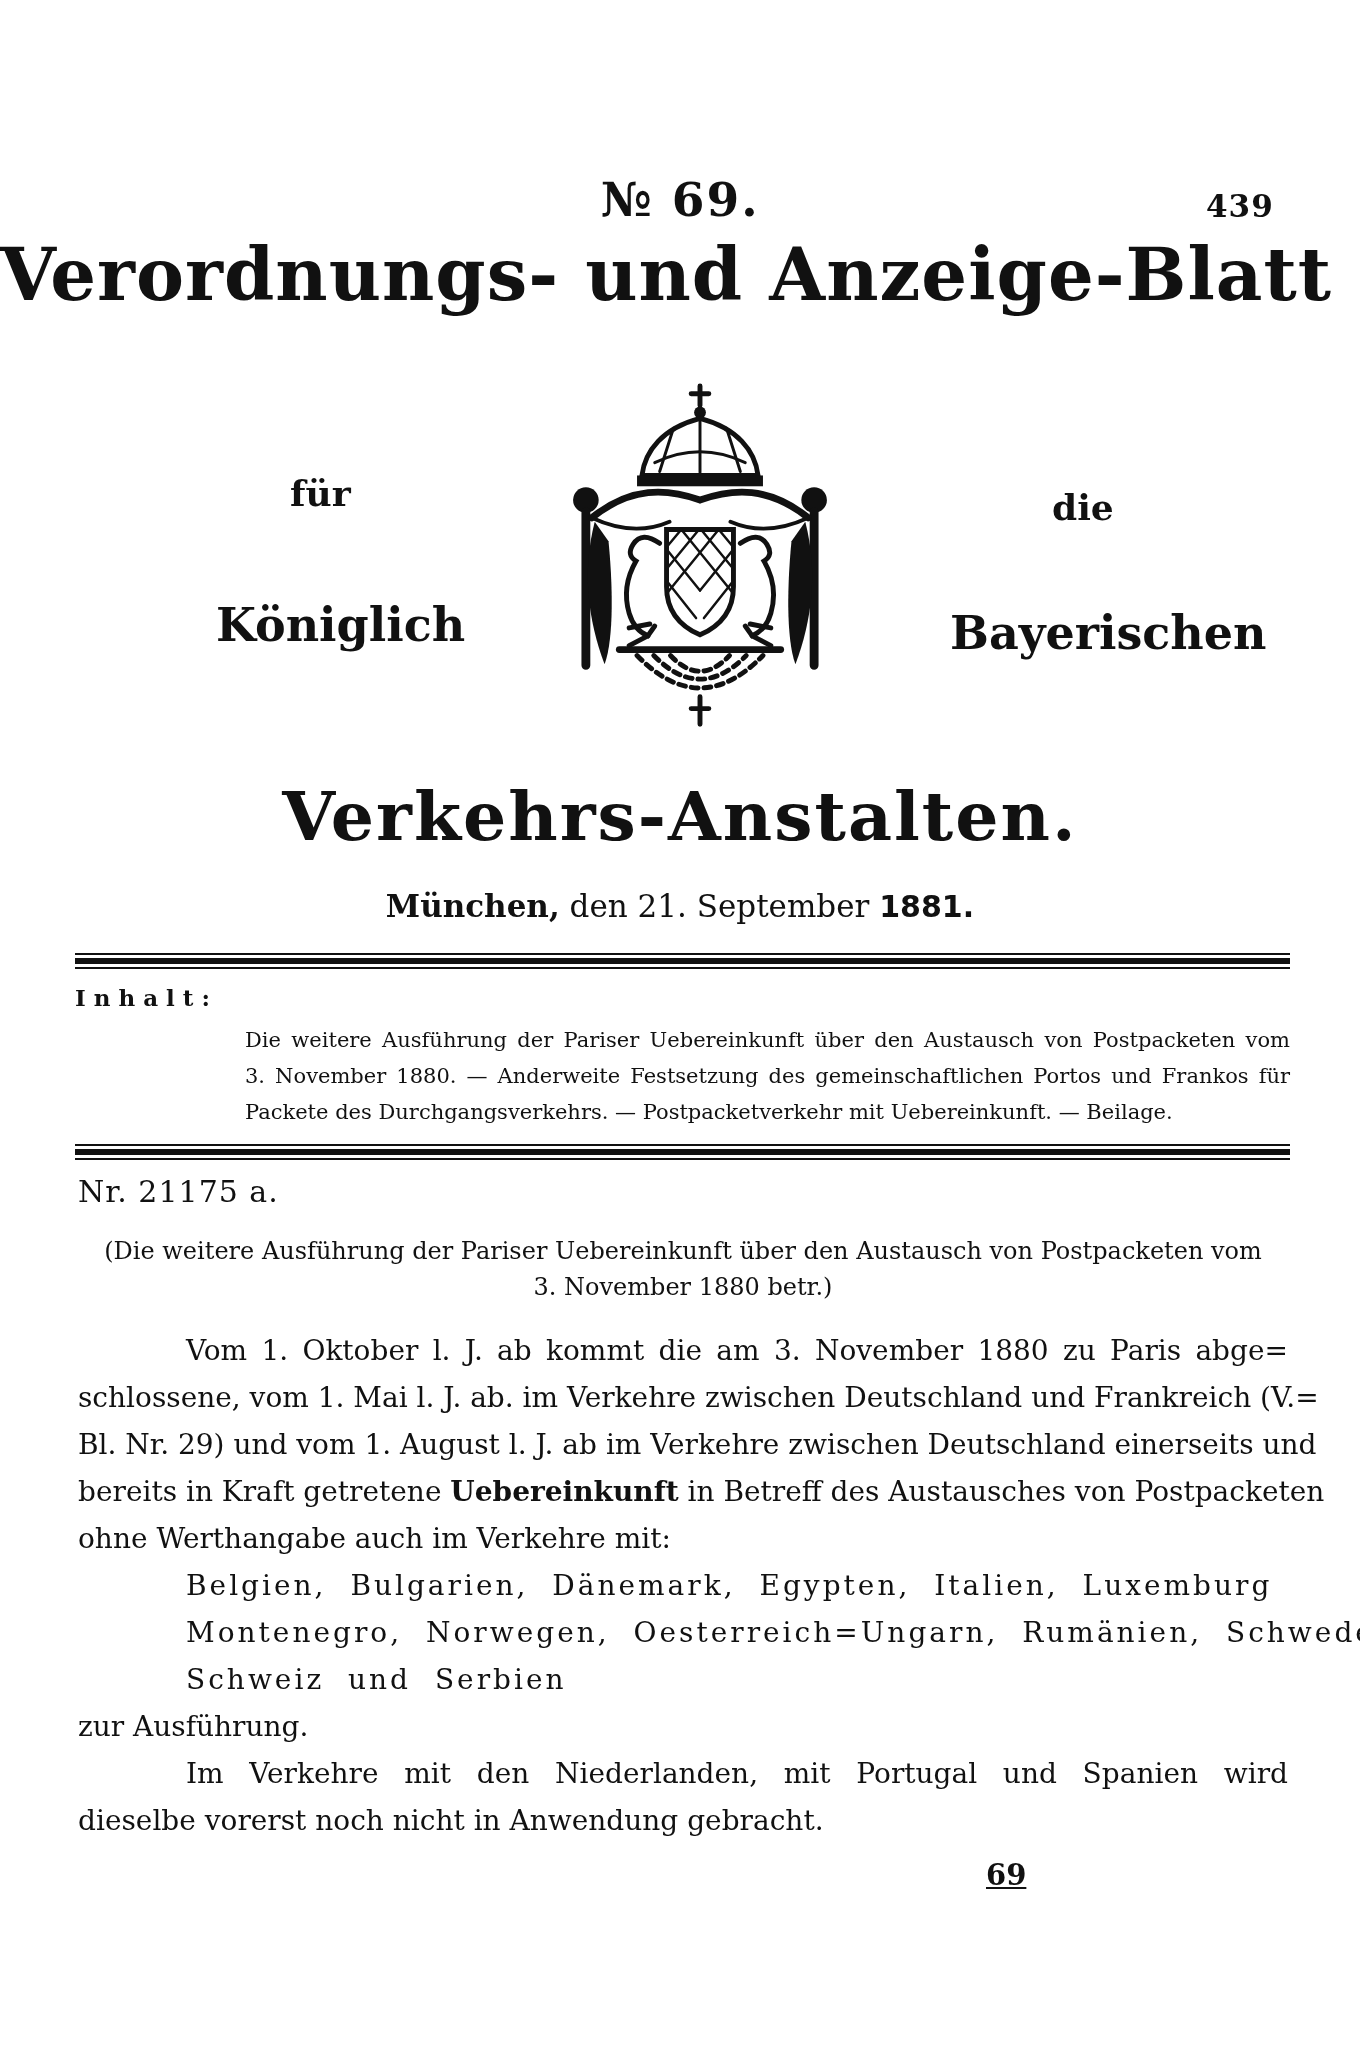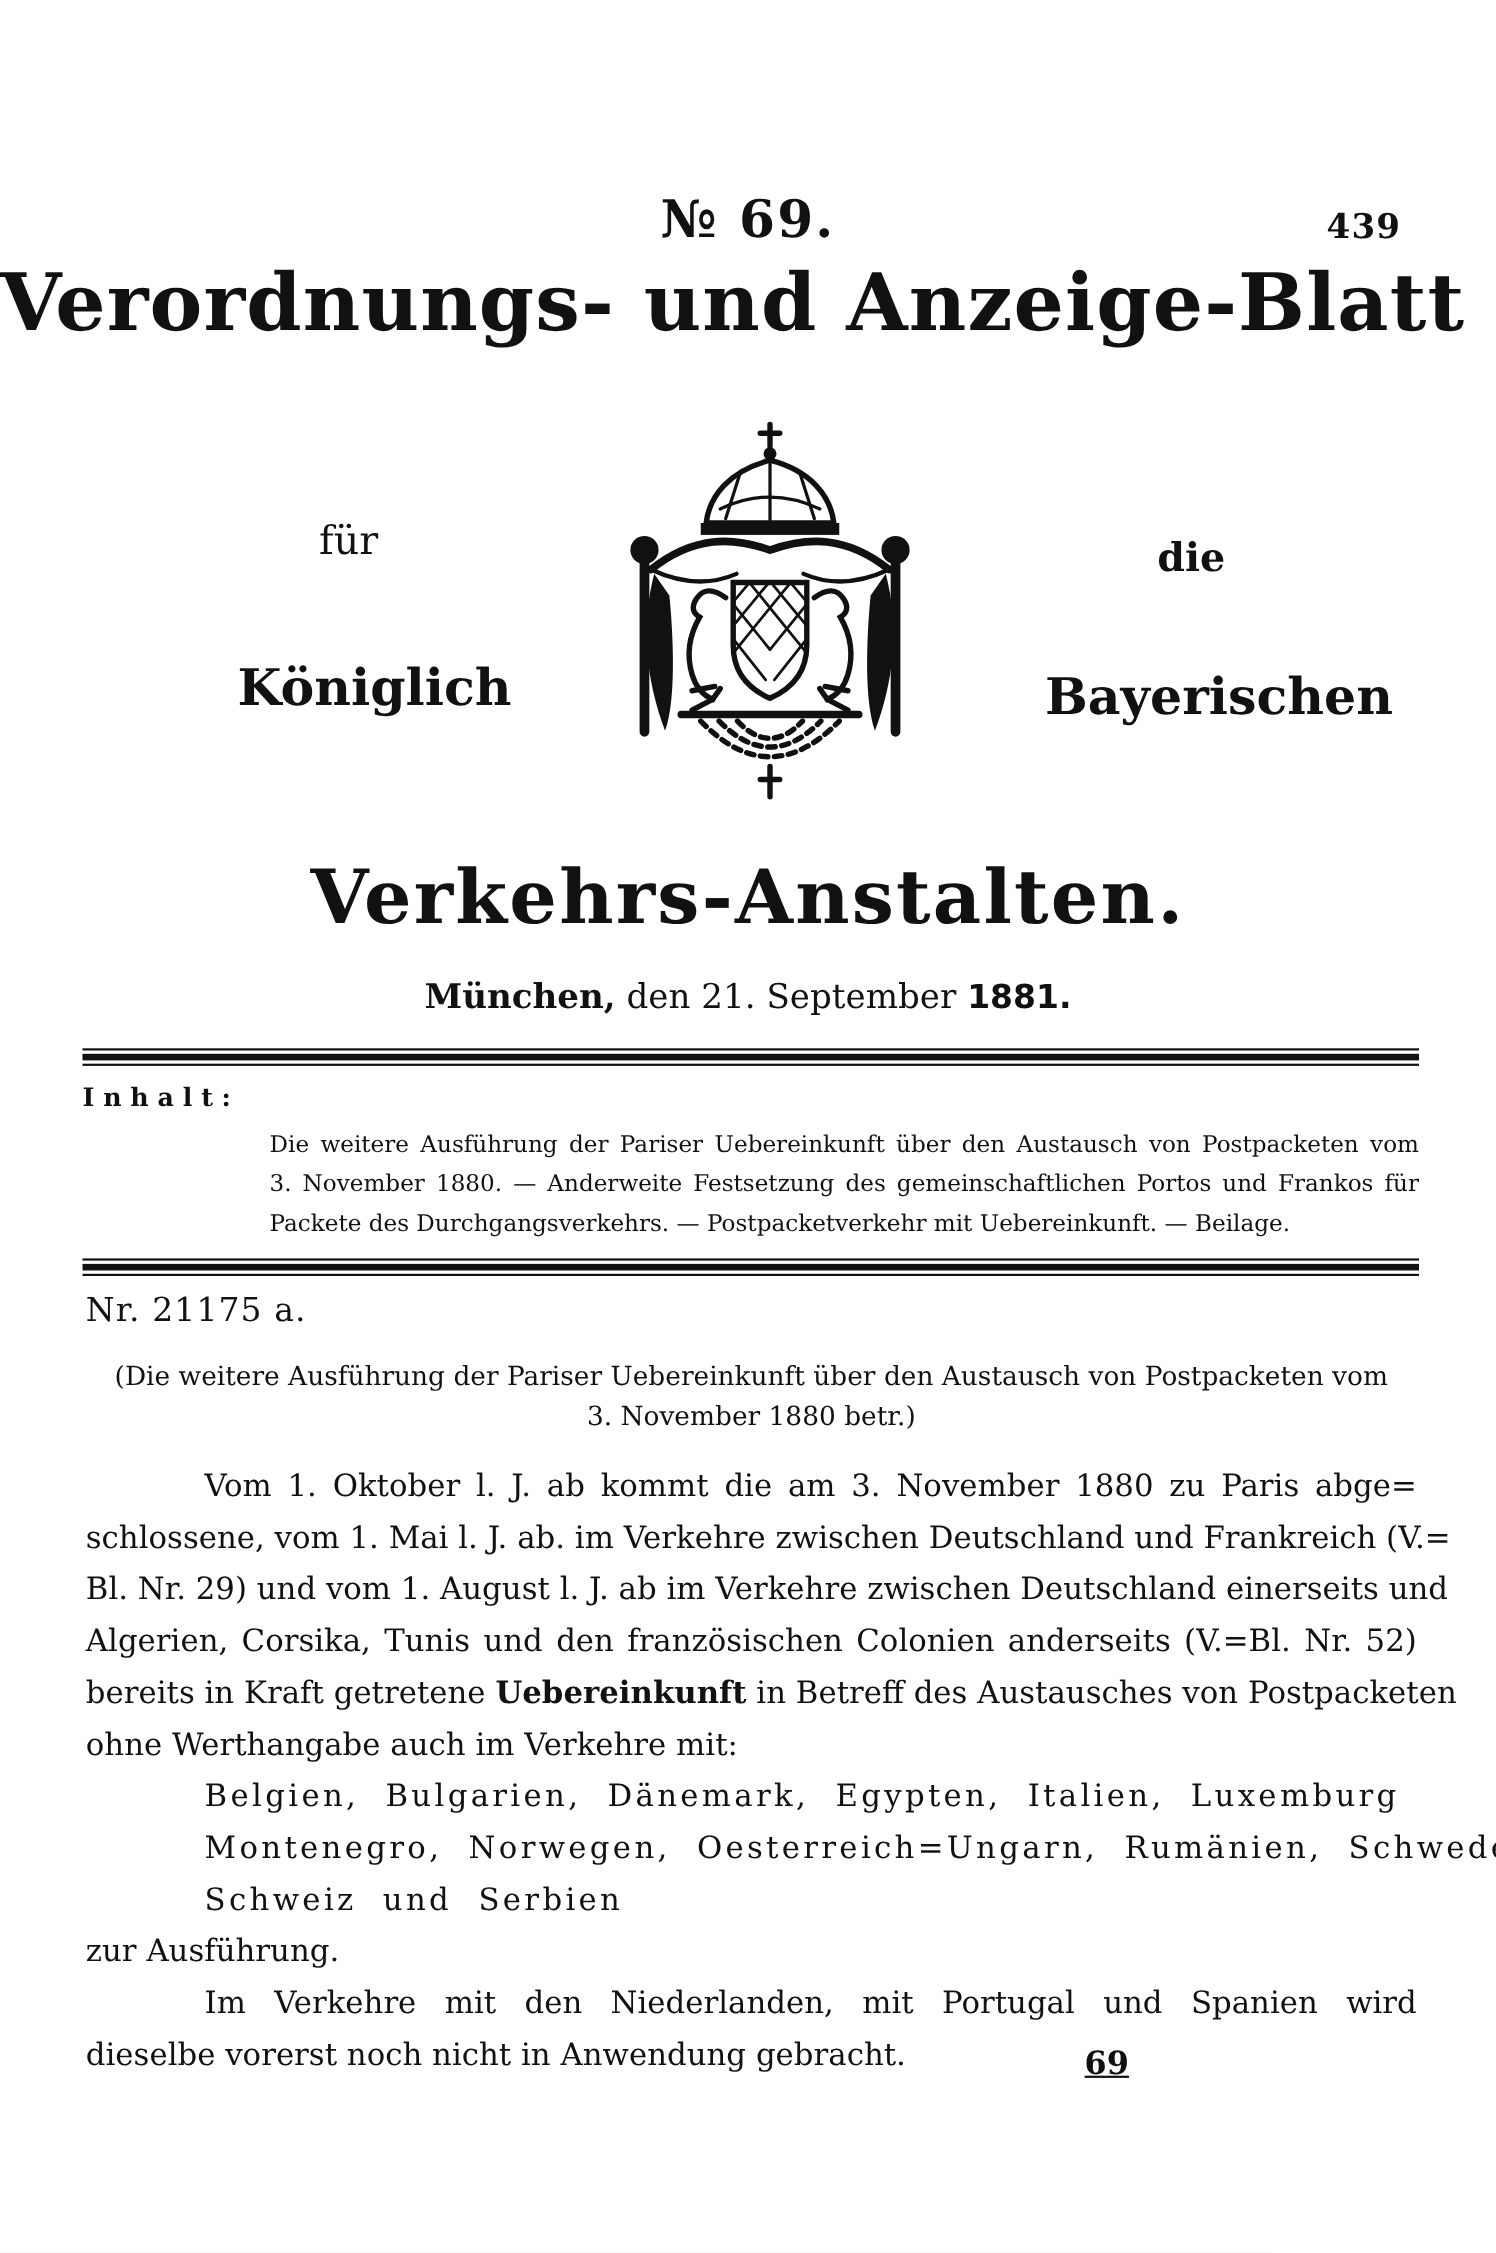--- a/index.html
+++ b/index.html
@@ -20,21 +20,21 @@
   }
   .page-num {
     position:absolute; top:188px; left:1206px;
     font-size:31px; font-weight:bold; letter-spacing:1px;
   }
   .masthead {
     position:absolute; top:232px; left:0; width:1076px;
     text-align:center; font-size:72px; font-weight:bold;
     letter-spacing:1px; white-space:nowrap;
   }
-  .sub-fur       { position:absolute; top:472px;  left:290px;  font-size:36px; font-weight:normal; }
+  .sub-fur       { position:absolute; top:472px;  left:290px;  font-size:36px; font-weight:bold; }
   .sub-die       { position:absolute; top:486px;  left:1052px; font-size:36px; font-weight:bold; }
   .sub-koenig    { position:absolute; top:598px;  left:216px;  font-size:46px; font-weight:bold; }
   .sub-bayer     { position:absolute; top:606px;  left:950px;  font-size:46px; font-weight:bold; }
   .emblem        { position:absolute; top:382px;  left:552px;  width:296px; height:364px; }
   .masthead2 {
     position:absolute; top:776px; left:0; width:1360px;
     text-align:center; font-size:68px; font-weight:bold;
     letter-spacing:2px; white-space:nowrap;
   }
   .dateline {
@@ -147,21 +147,20 @@
     <div class="art-no">Nr. 21175 a.</div>
 
     <div class="subject">
       <div>(Die weitere Ausführung der Pariser Uebereinkunft über den Austausch von Postpacketen vom</div>
       <div>3. November 1880 betr.)</div>
     </div>
 
     <div class="pline first">Vom 1. Oktober l. J. ab kommt die am 3. November 1880 zu Paris abge=</div>
     <div class="pline">schlossene, vom 1. Mai l. J. ab. im Verkehre zwischen Deutschland und Frankreich (V.=</div>
     <div class="pline">Bl. Nr. 29) und vom 1. August l. J. ab im Verkehre zwischen Deutschland einerseits und</div>
-    <div class="pline">Algerien, Corsika, Tunis und den französischen Colonien anderseits (V.=Bl. Nr. 52)</div>
     <div class="pline"><span>bereits in Kraft getretene </span><b>Uebereinkunft</b><span> in Betreff des Austausches von Postpacketen</span></div>
     <div class="pline last">ohne Werthangabe auch im Verkehre mit:</div>
 
     <div class="countries">Belgien, Bulgarien, Dänemark, Egypten, Italien, Luxemburg</div>
     <div class="countries">Montenegro, Norwegen, Oesterreich=Ungarn, Rumänien, Schweden,</div>
     <div class="countries">Schweiz und Serbien</div>
 
     <div class="closing">zur Ausführung.</div>
 
     <div class="pline first">Im Verkehre mit den Niederlanden, mit Portugal und Spanien wird</div>

